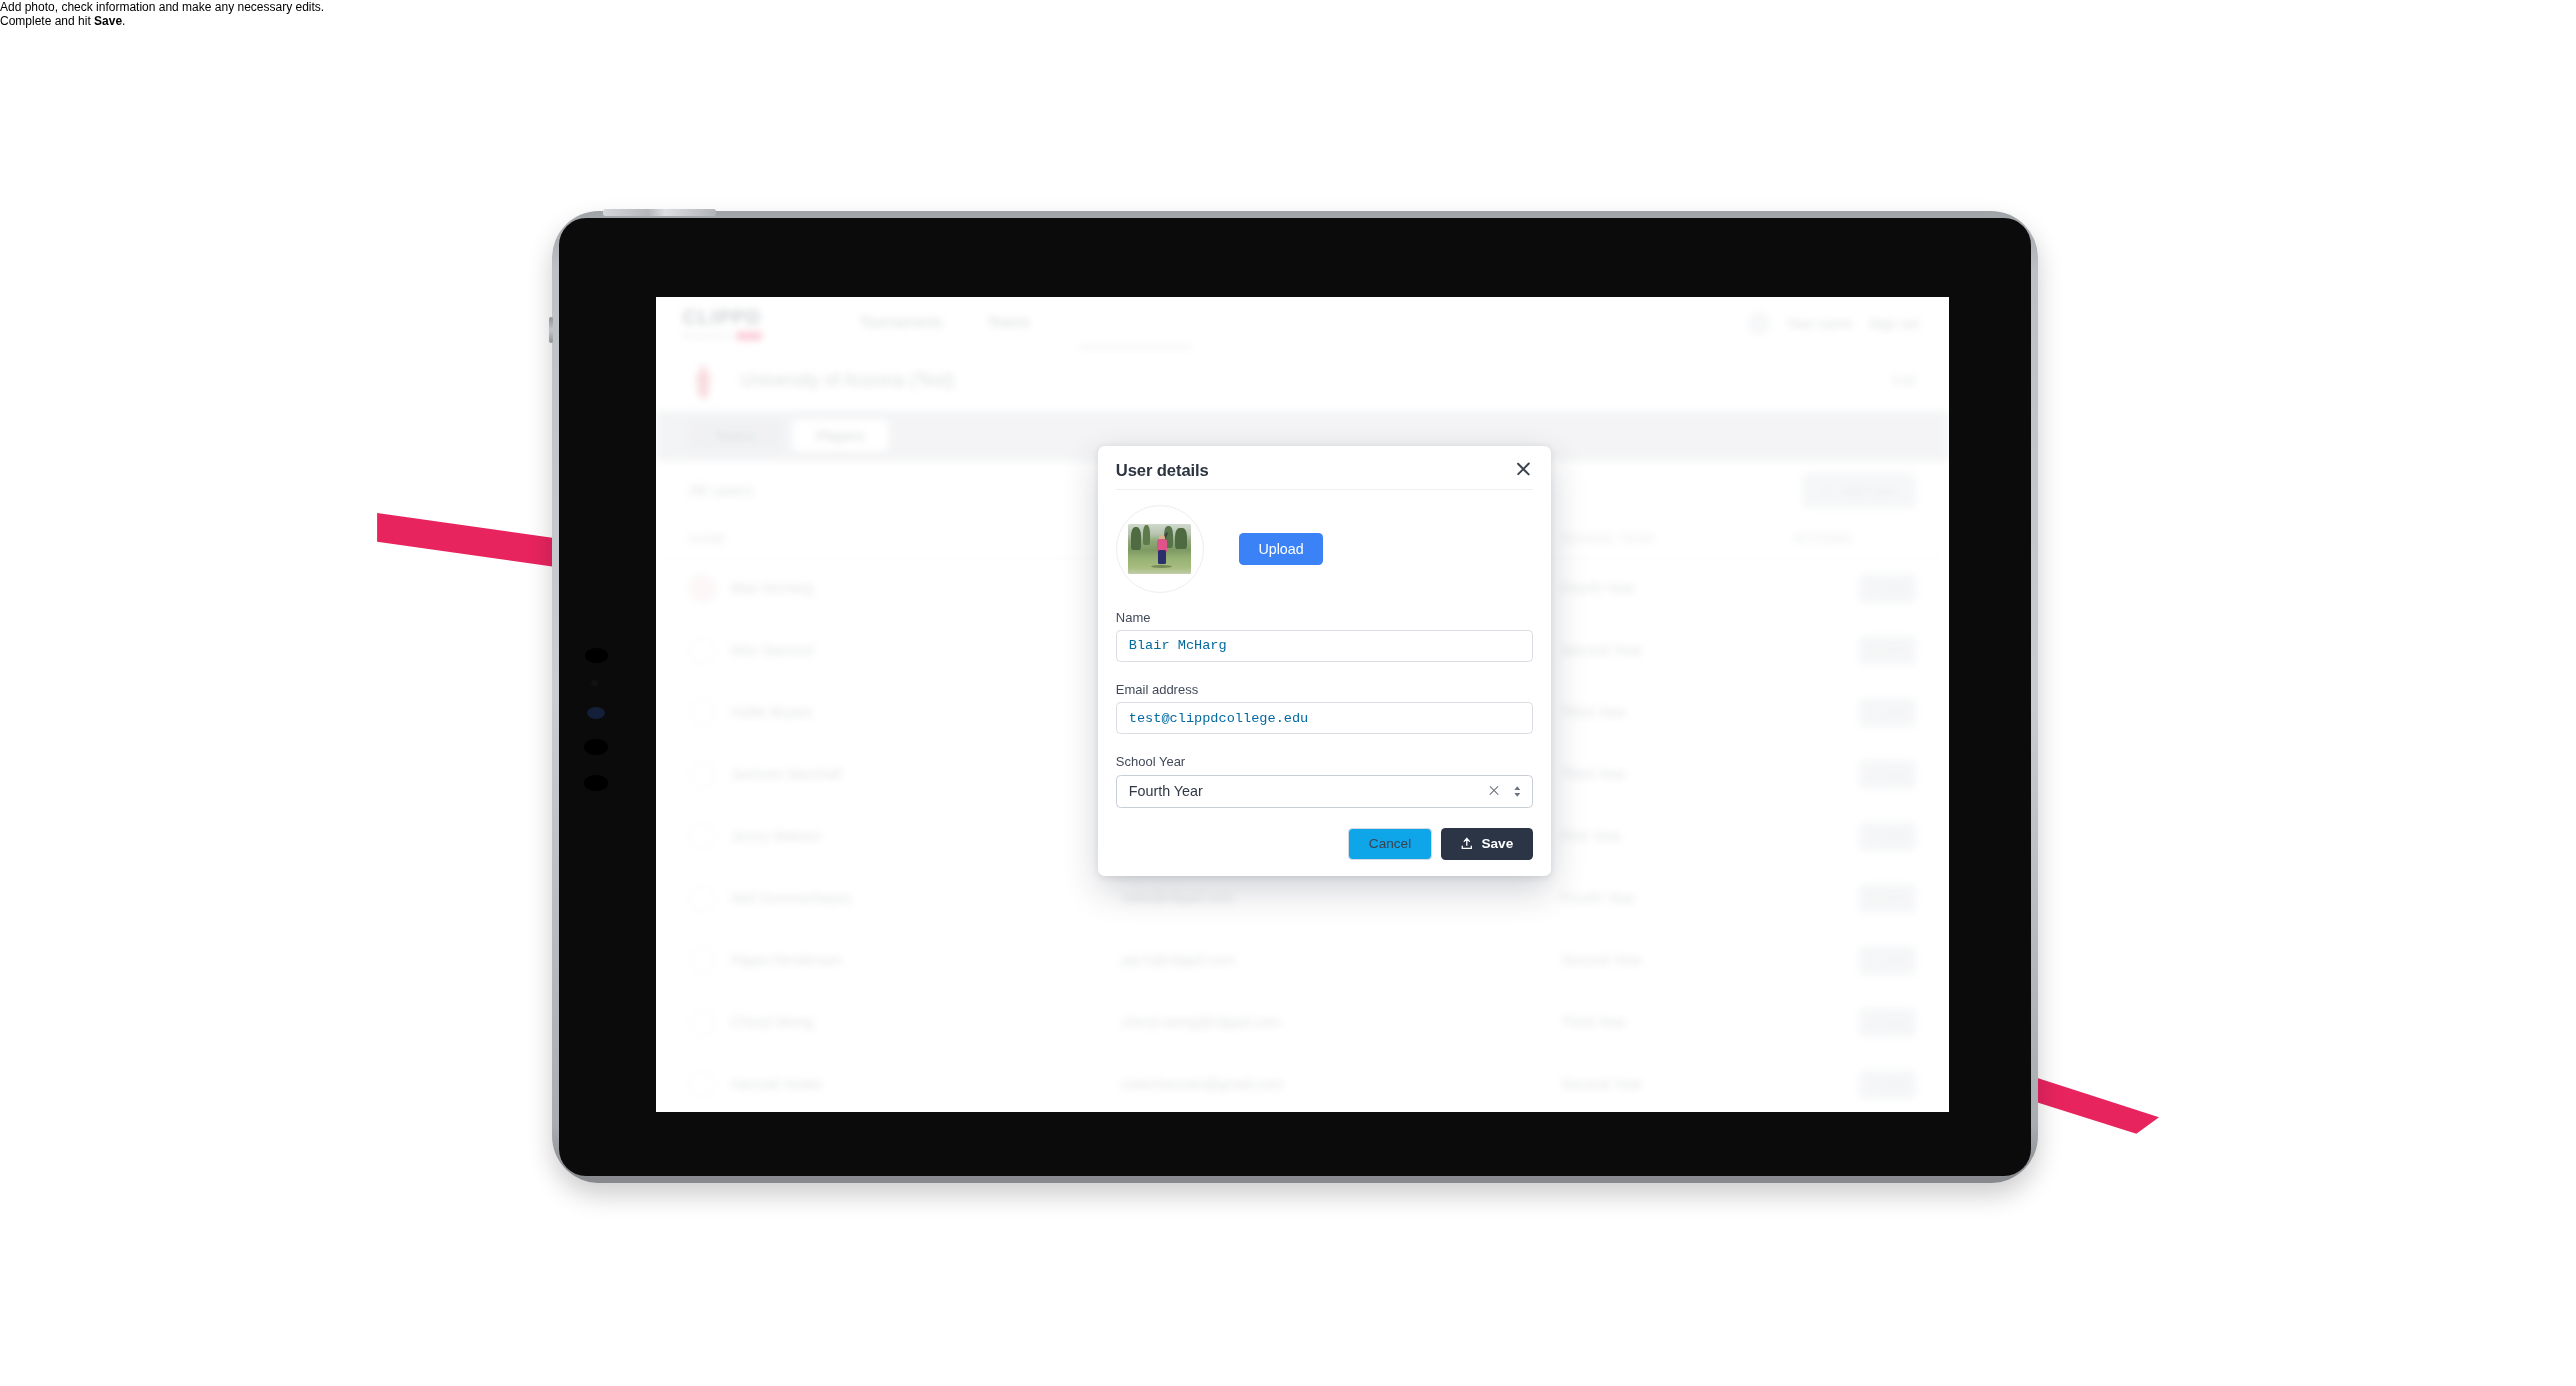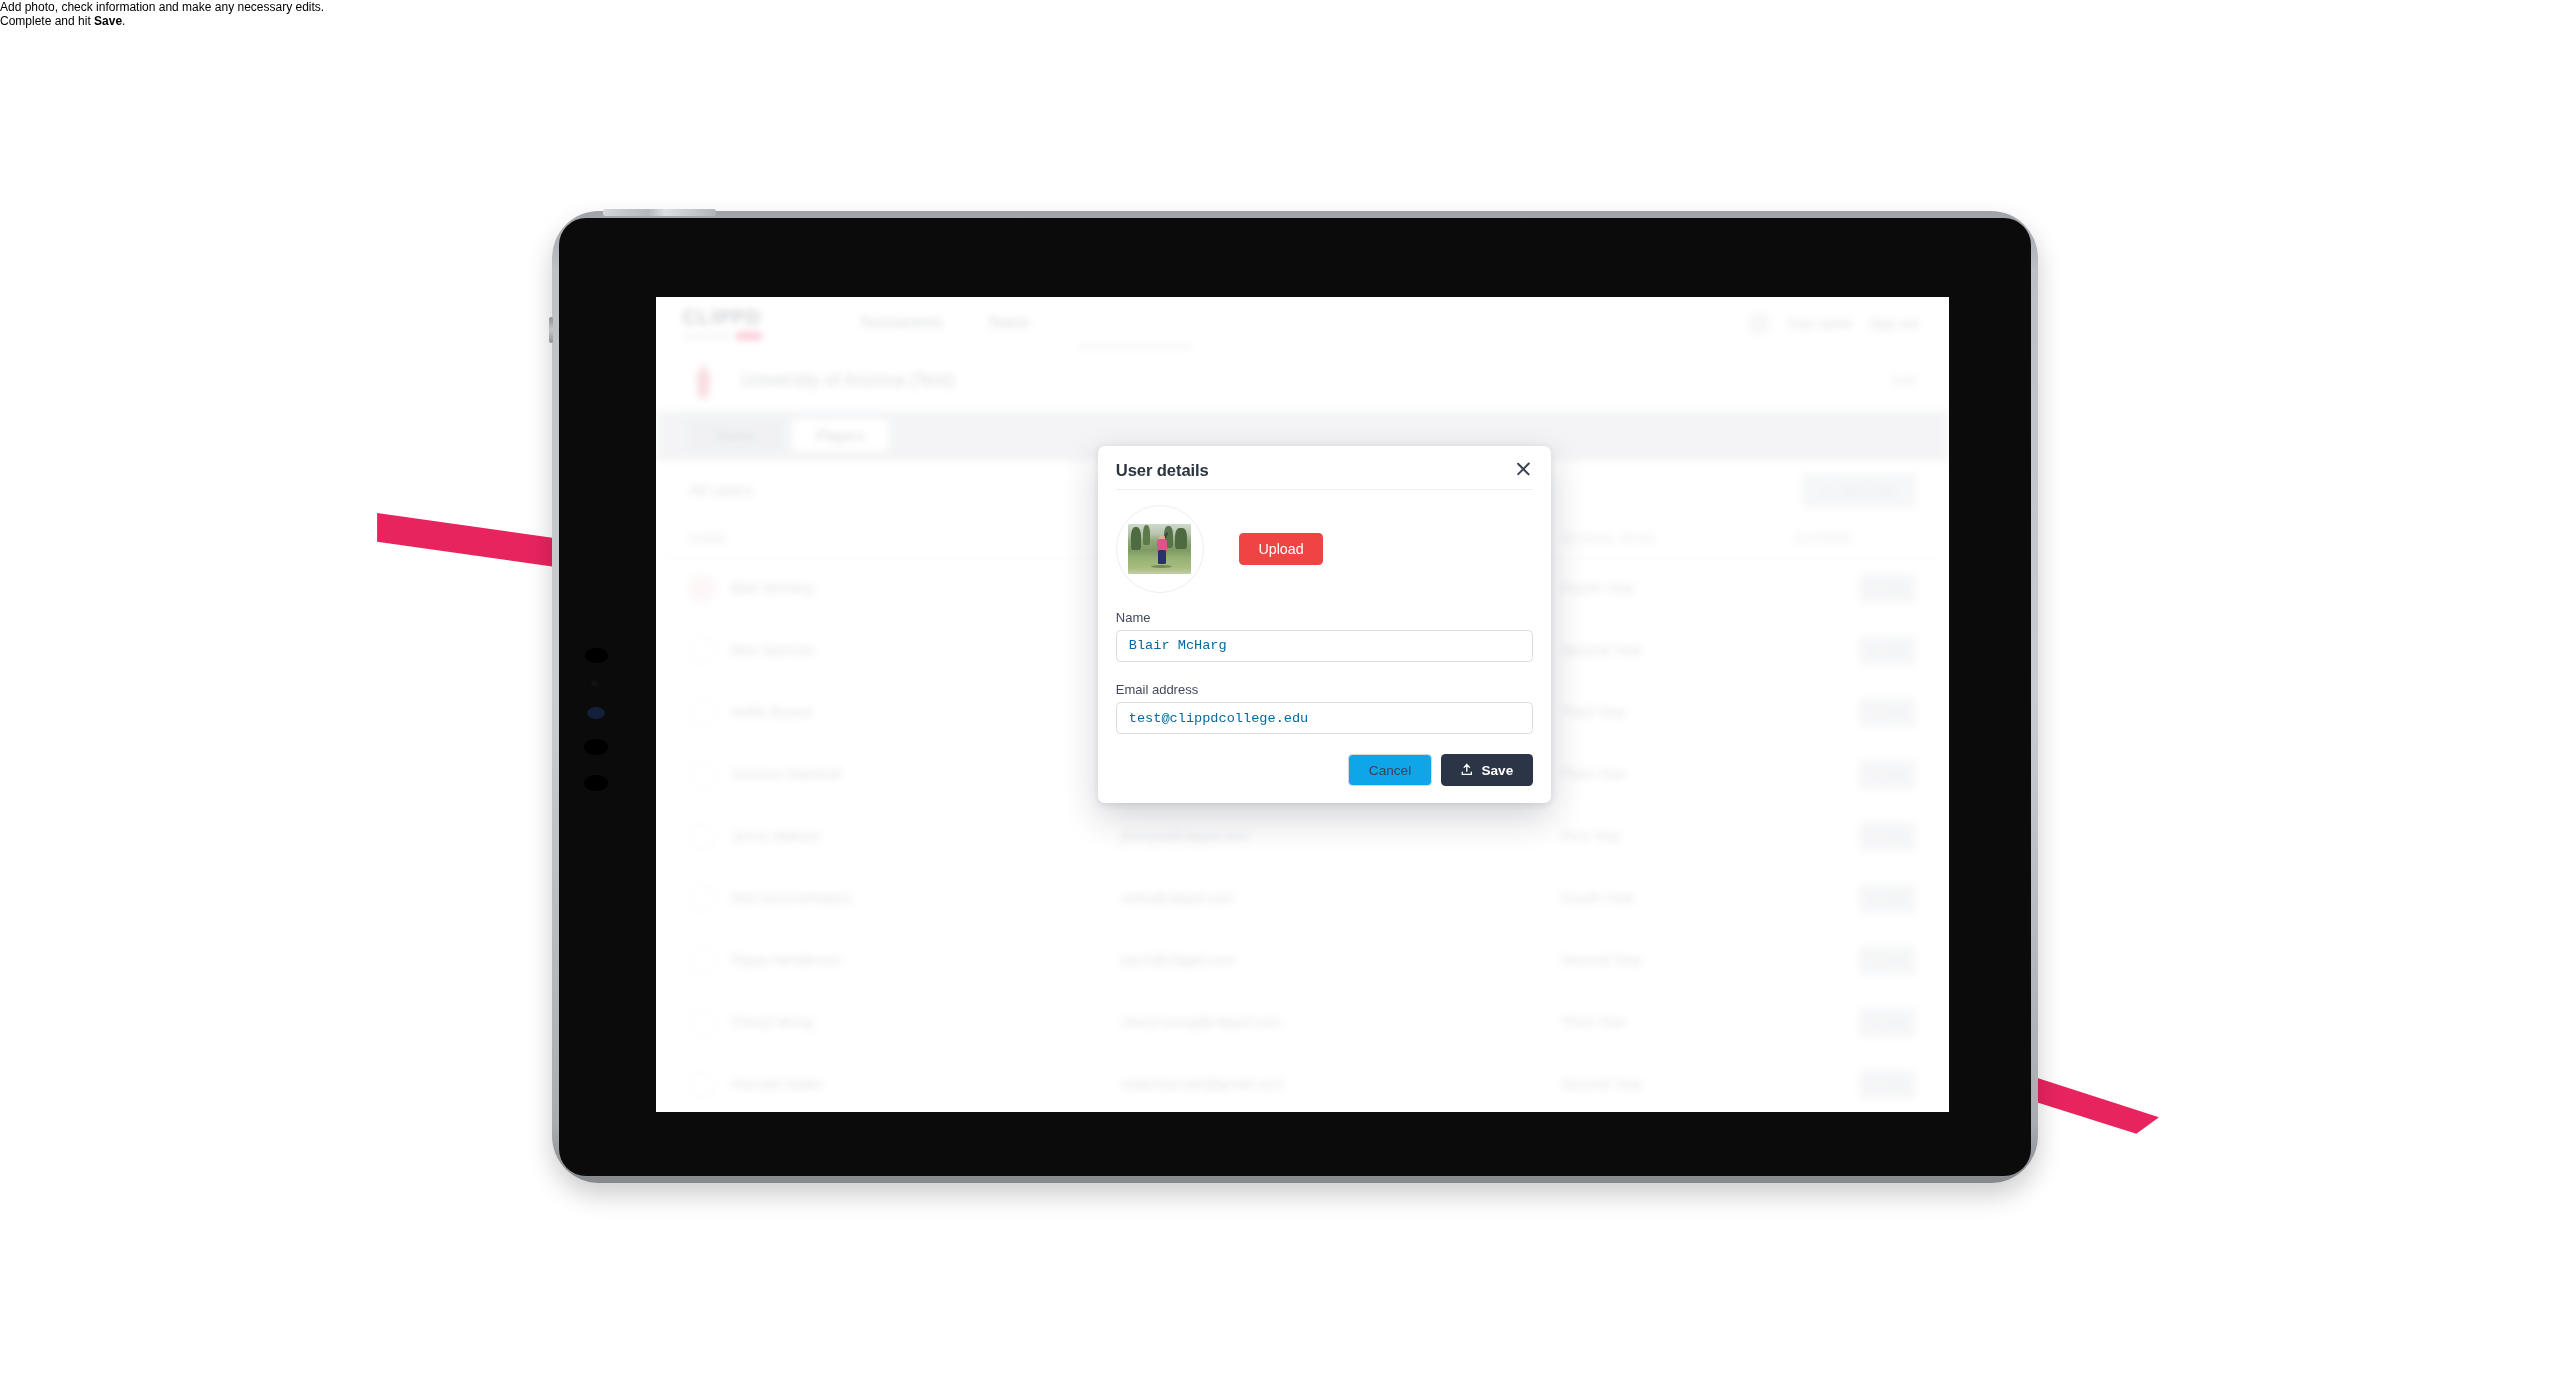--- a/index.html
+++ b/index.html
@@ -241,21 +241,21 @@
     position: absolute; left: 36px; top: 7.5px; width: 1.5px; height: 10.6px;
     background: #3d3f45; transform: rotate(24deg);
   }
   #ground-shadow {
     position: absolute; left: 22.6px; top: 41px; width: 21px; height: 3px;
     background: rgba(60,70,40,.45); border-radius: 50%;
   }
 
   #upload-btn {
     height: 32px; padding: 0 19.6px; border-radius: 4.5px;
-    background: #ef4444; color: #ffffff; font-size: 14.3px; font-weight: 500;
+    background: #3b82f6; color: #ffffff; font-size: 14.3px; font-weight: 500;
     display: flex; align-items: center; justify-content: center; cursor: pointer;
   }
 
   .field { margin-bottom: 20px; }
   .field-label {
     font-size: 13px; color: #41495a; margin-bottom: 5.3px; display: block;
   }
   .field-input {
     width: 100%; height: 32px; border: 0.8px solid #d9dde2; border-radius: 4.5px;
     background: #fff; padding: 0 12px; font-size: 13.6px; color: #0369a1;
@@ -574,20 +574,33 @@
               </div>
             </div>
             <div id="upload-btn">Upload</div>
           </div>
 
           <div id="fields-container">
               <div class="field"><label class="field-label">Name</label><input class="field-input" type="text" value="Blair McHarg" style=""></div>
               <div class="field"><label class="field-label">Email address</label><input class="field-input" type="text" value="test@clippdcollege.edu" style=""></div>
             </div>
 
+          <div class="field">
+            <label class="field-label">School Year</label>
+            <div id="select-wrap">
+              <div id="select-display">Fourth Year</div>
+              <div id="select-icons">
+                <span class="sel-clear"></span>
+                <svg width="10.6" height="15" viewBox="0 0 14 20">
+                  <path d="M7 3 L11 8 L3 8 Z" fill="#6b737d"></path>
+                  <path d="M7 17 L11 12 L3 12 Z" fill="#6b737d"></path>
+                </svg>
+              </div>
+            </div>
+          </div>
 
           <div id="modal-actions">
             <button id="cancel-btn">Cancel</button>
             <button id="save-btn">
               <svg width="13.6" height="13.6" viewBox="0 0 18 18">
                 <path d="M9 2 L9 11 M9 2 L5.5 5.8 M9 2 L12.5 5.8" stroke="#fff" stroke-width="1.7" fill="none" stroke-linecap="round"></path>
                 <path d="M3 12 L3 15 L15 15 L15 12" stroke="#fff" stroke-width="1.7" fill="none" stroke-linecap="round"></path>
               </svg>
               <span>Save</span>
             </button>

